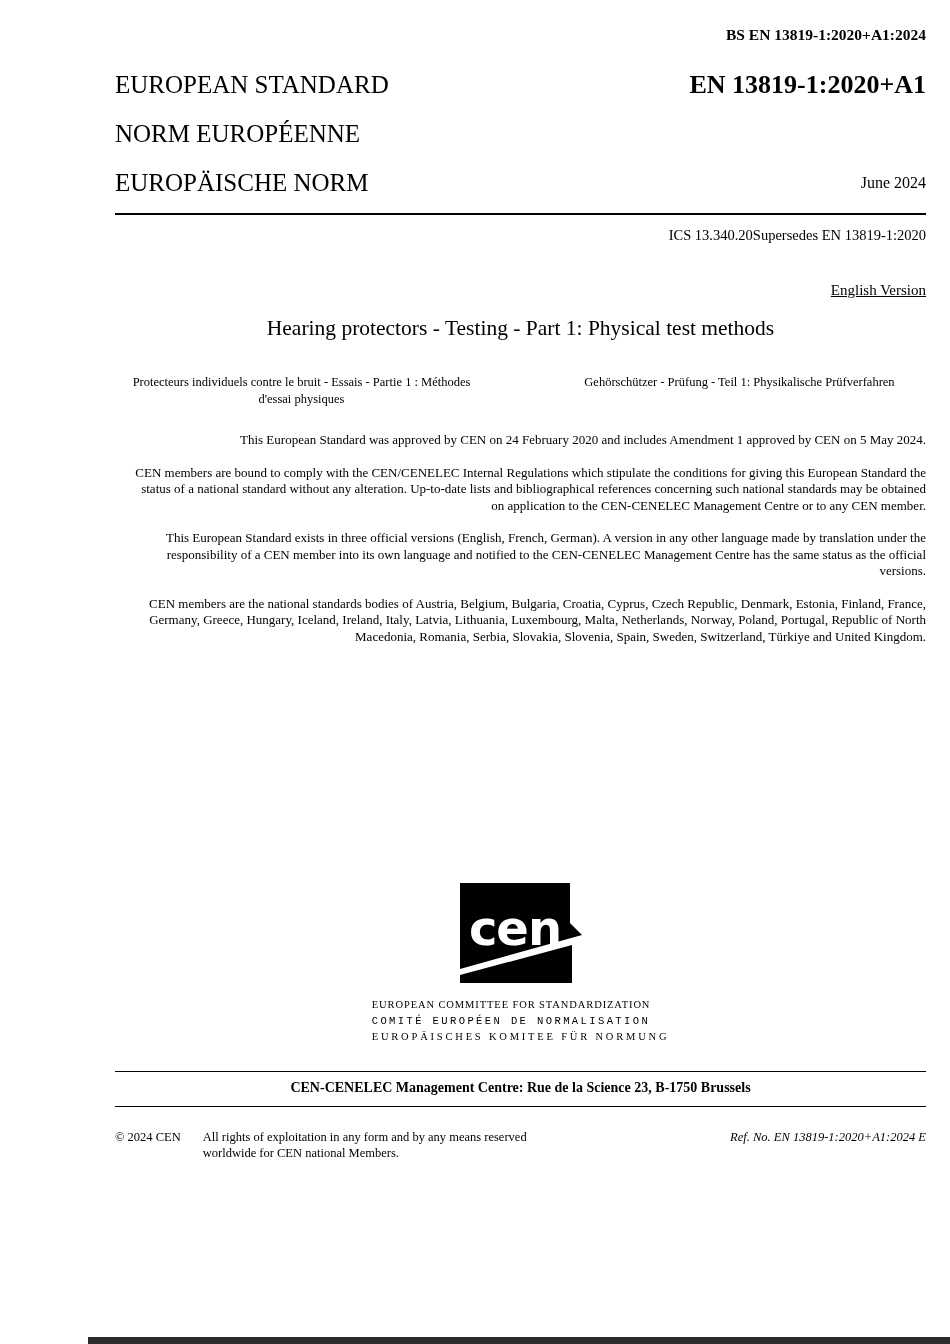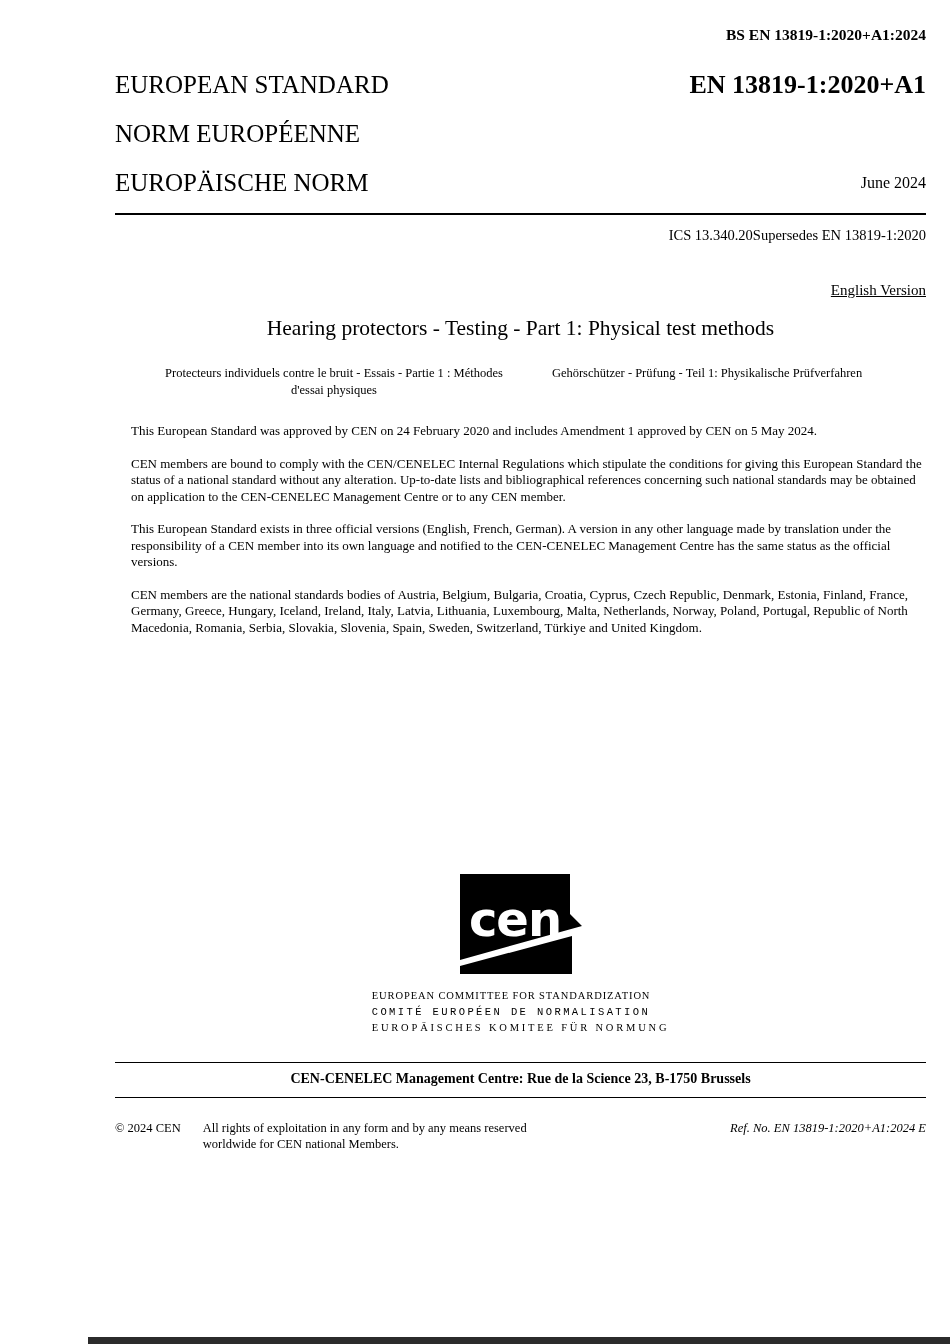--- a/index.html
+++ b/index.html
@@ -75,34 +75,34 @@
   }
   .title-en {
     text-align: center;
     font-size: 21.5px;
     line-height: 30px;
     max-width: 600px;
     margin: 14px auto 0 auto;
   }
   .subtitle-row {
     display: flex;
-    justify-content: center;
-    margin-top: 22px;
+    justify-content: space-between;
+    margin-top: 31px;
   }
   .subtitle {
     width: 46%;
     text-align: center;
     font-size: 12.5px;
     line-height: 17px;
   }
   .body-para {
     font-size: 13px;
     line-height: 16.5px;
     margin: 16px 0 0 16px;
-    text-align: left;
+    text-align: right;
   }
   .body-para.first { margin-top: 24px; }
   .logo-block {
     width: 122px;
     margin: 238px auto 0 auto;
   }
   .committee-block {
     width: fit-content;
     margin: 14px auto 0 auto;
   }

